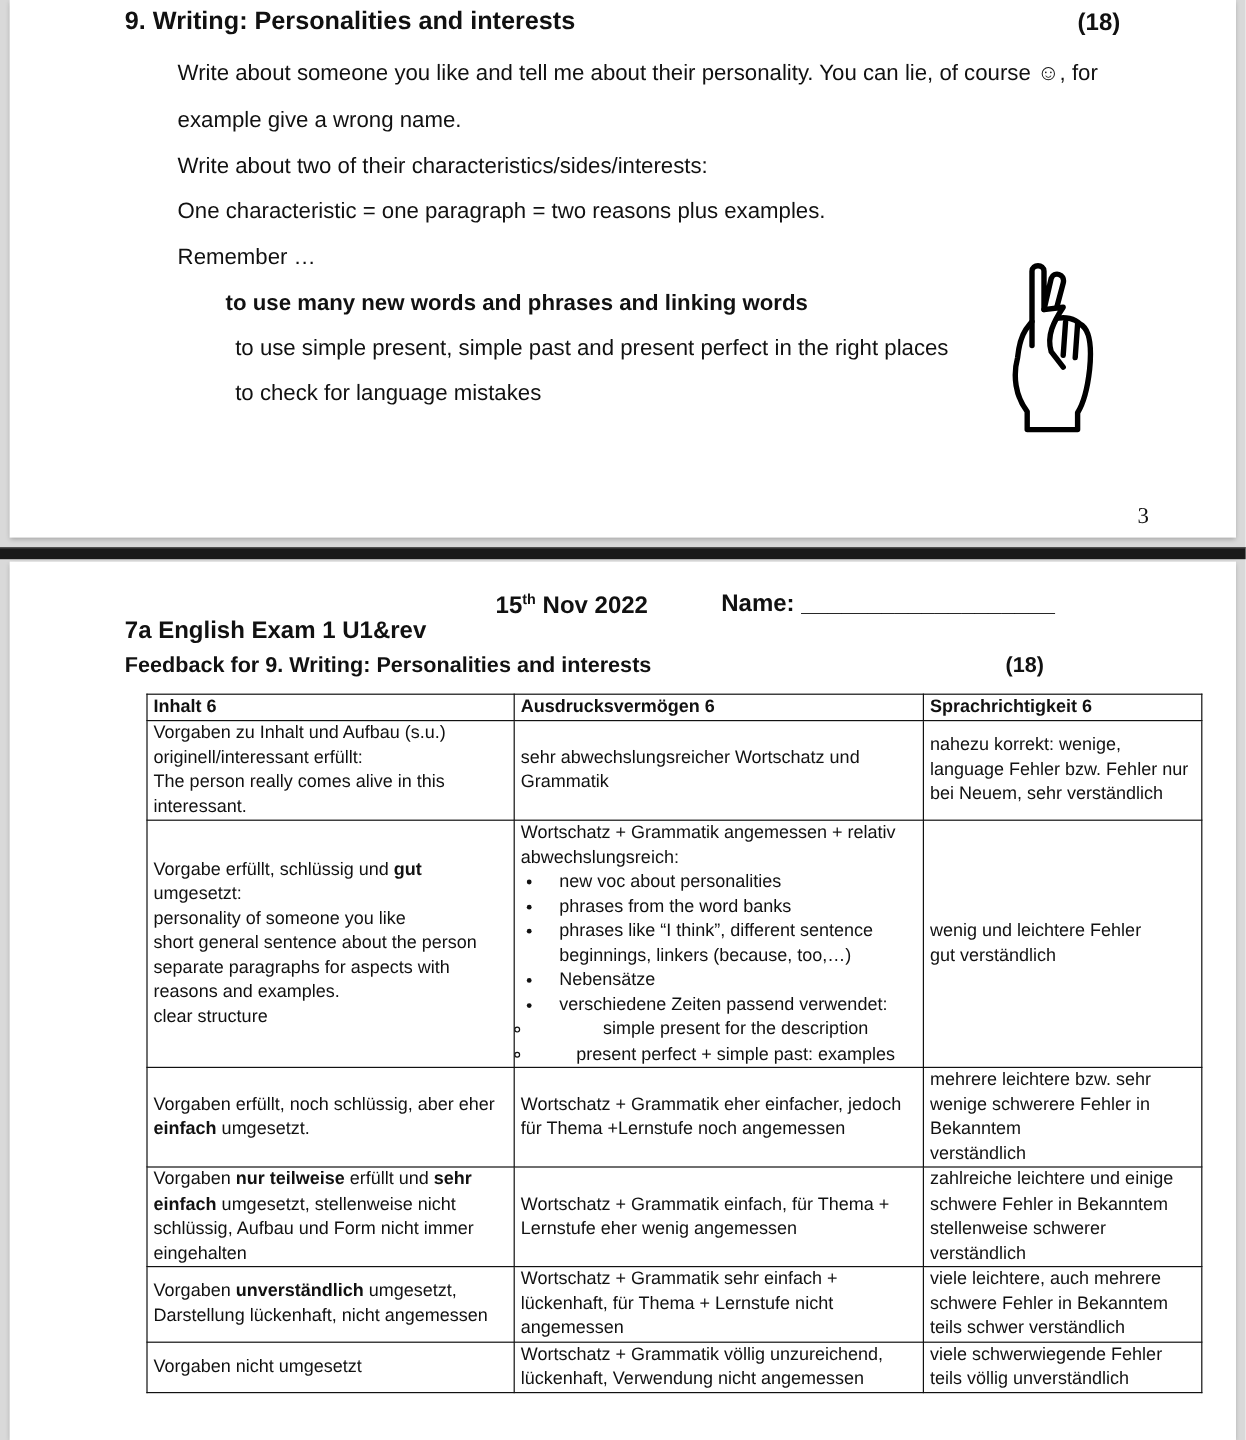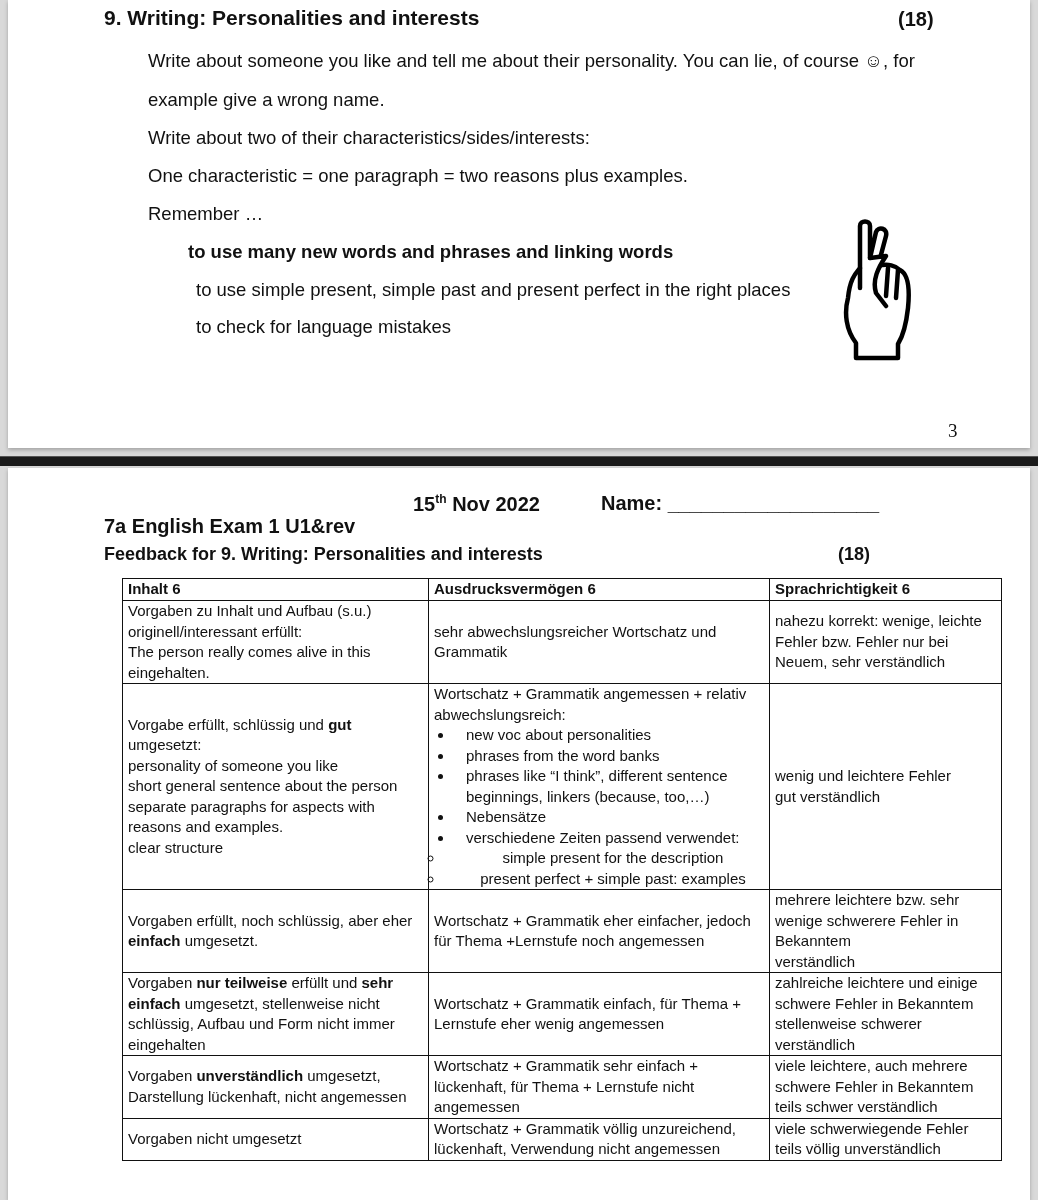--- a/index.html
+++ b/index.html
@@ -85,24 +85,24 @@
         <tr>
       <th class="c1">Inhalt 6</th>
       <th class="c2">Ausdrucksvermögen 6</th>
       <th class="c3">Sprachrichtigkeit 6</th>
     </tr>
     <tr>
       <td>
         <div>Vorgaben zu Inhalt und Aufbau (s.u.)</div>
         <div>originell/interessant erfüllt:</div>
         <div>The person really comes alive in this</div>
-        <div>eingehalten.</div>
+        <div>interessant.</div>
       </td>
       <td>sehr abwechslungsreicher Wortschatz und Grammatik</td>
-      <td>nahezu korrekt: wenige, leichte Fehler bzw. Fehler nur bei Neuem, sehr verständlich</td>
+      <td>nahezu korrekt: wenige, language Fehler bzw. Fehler nur bei Neuem, sehr verständlich</td>
     </tr>
     <tr>
       <td>
         <div><span>Vorgabe erfüllt, schlüssig und </span><b>gut</b><span> umgesetzt:</span></div>
         <div>personality of someone you like</div>
         <div>short general sentence about the person</div>
         <div>separate paragraphs for aspects with reasons and examples.</div>
         <div>clear structure</div>
       </td>
       <td>

